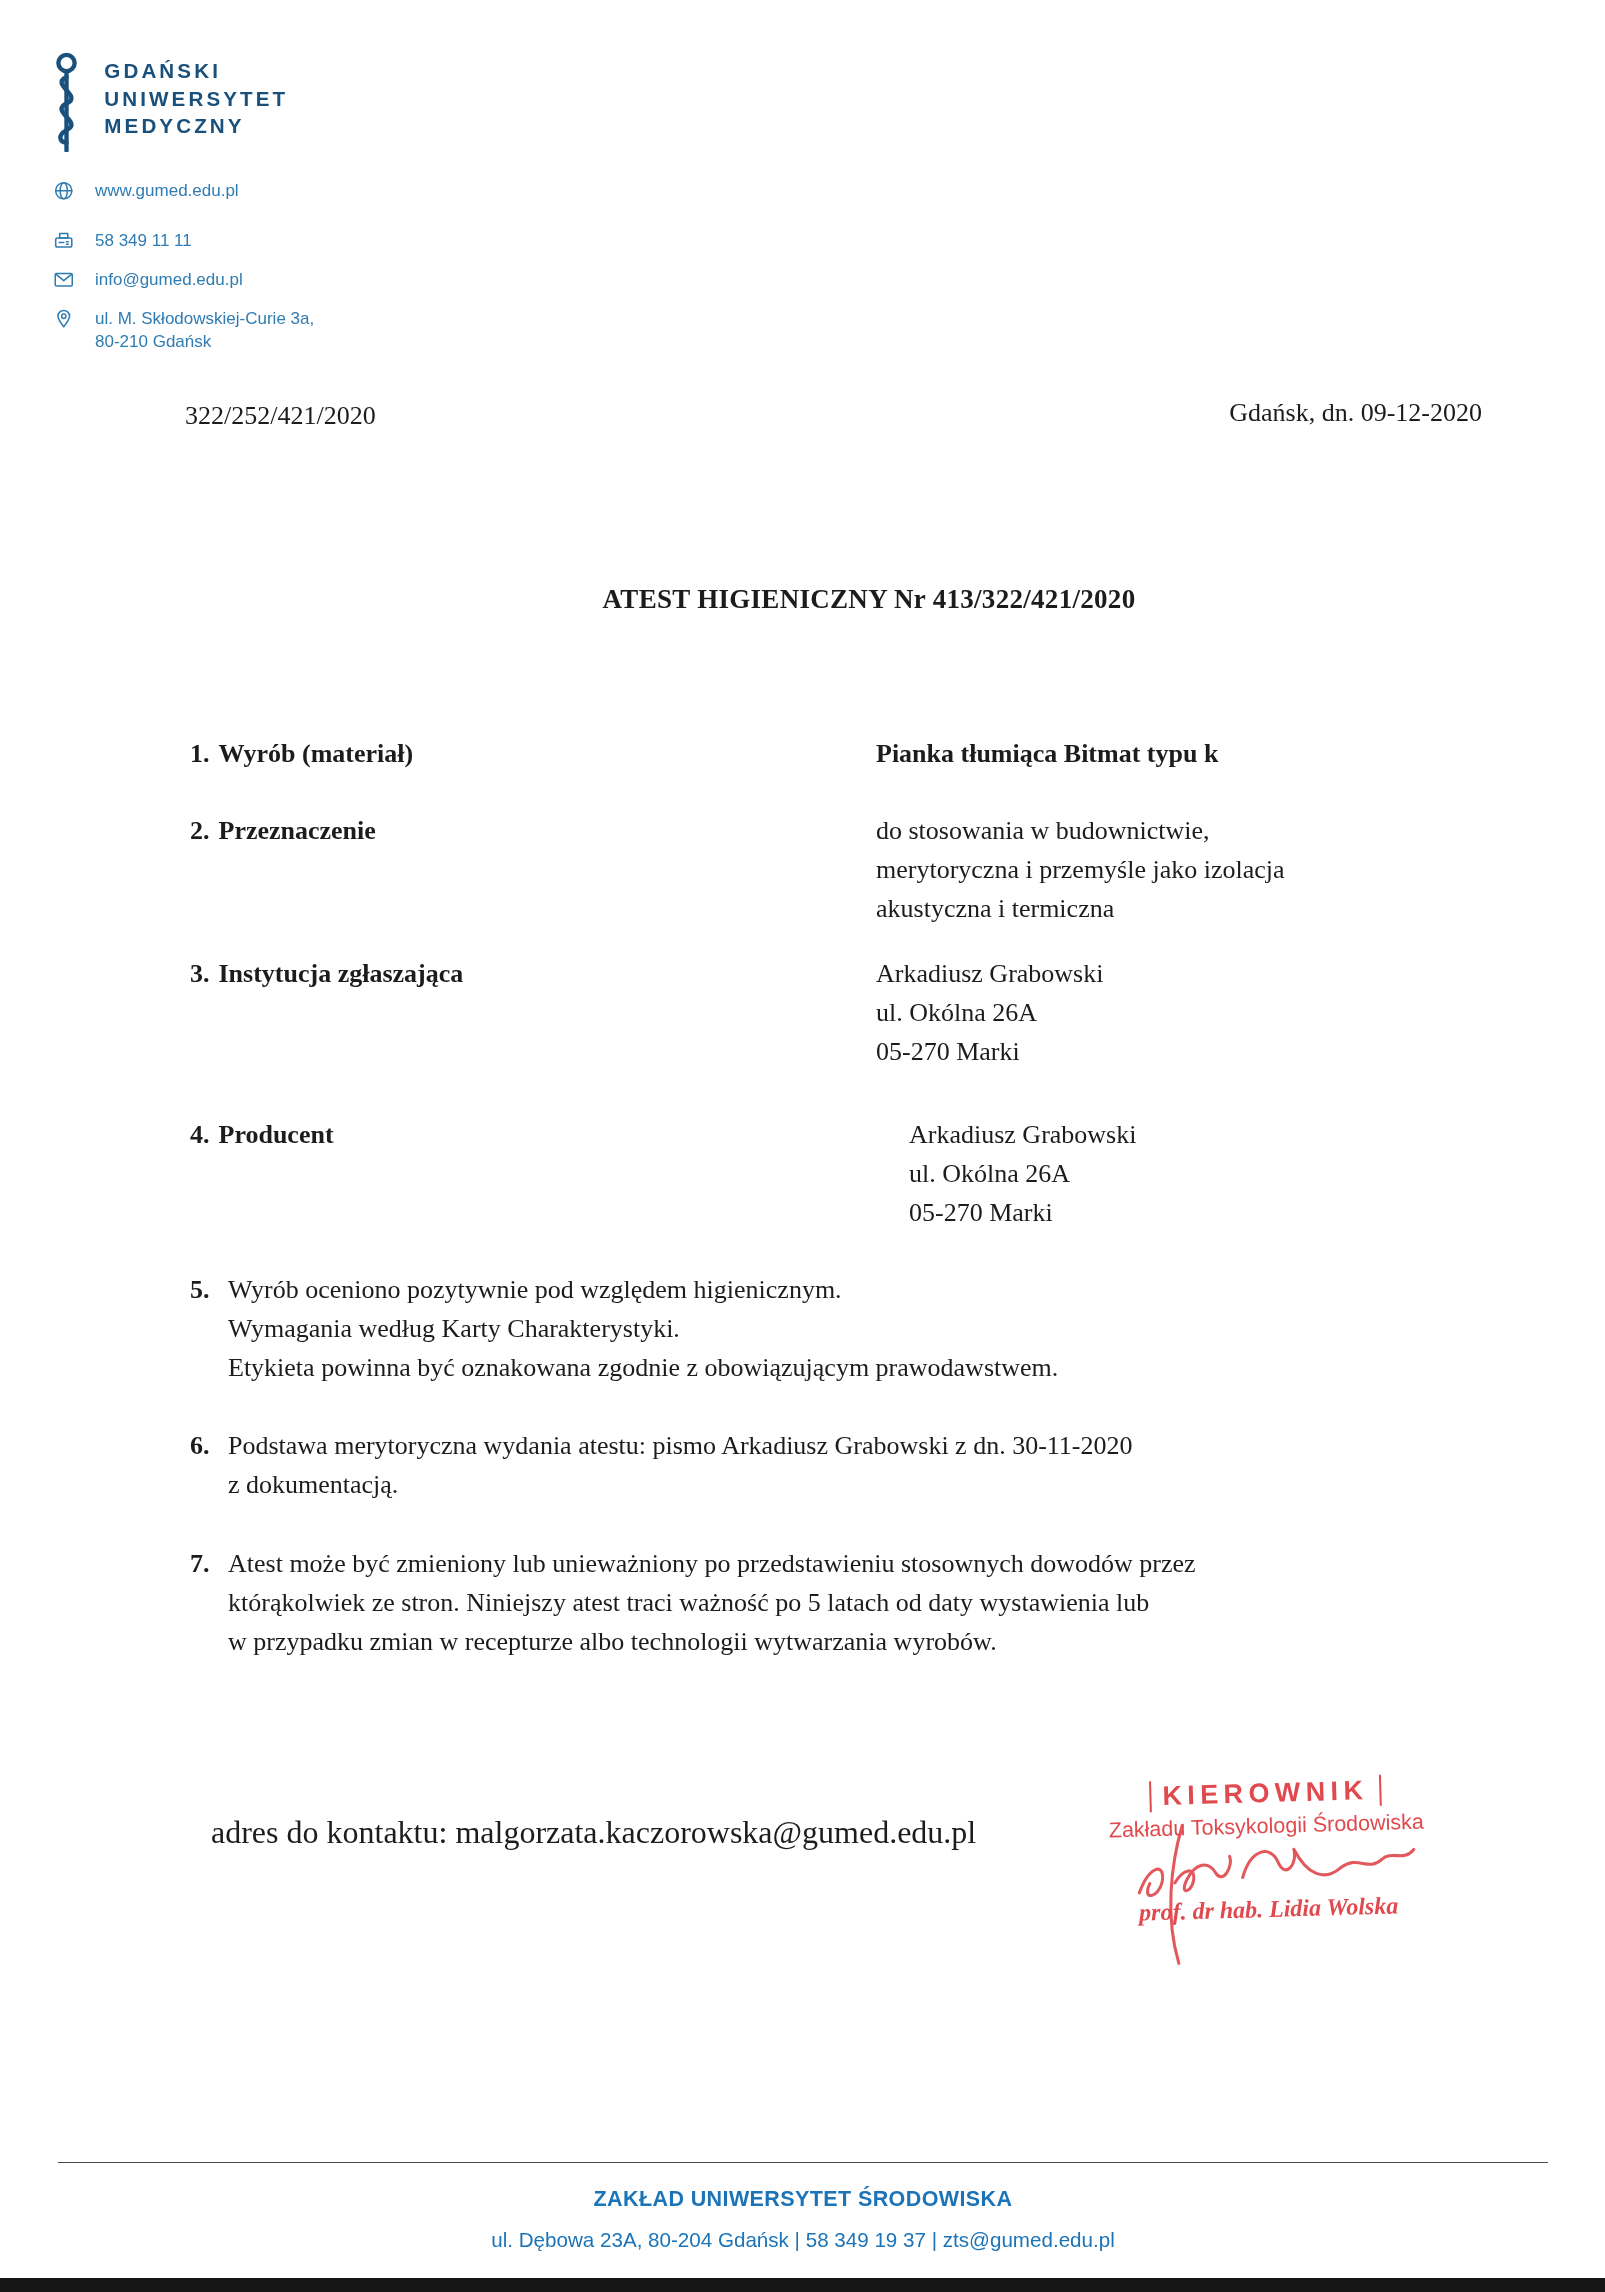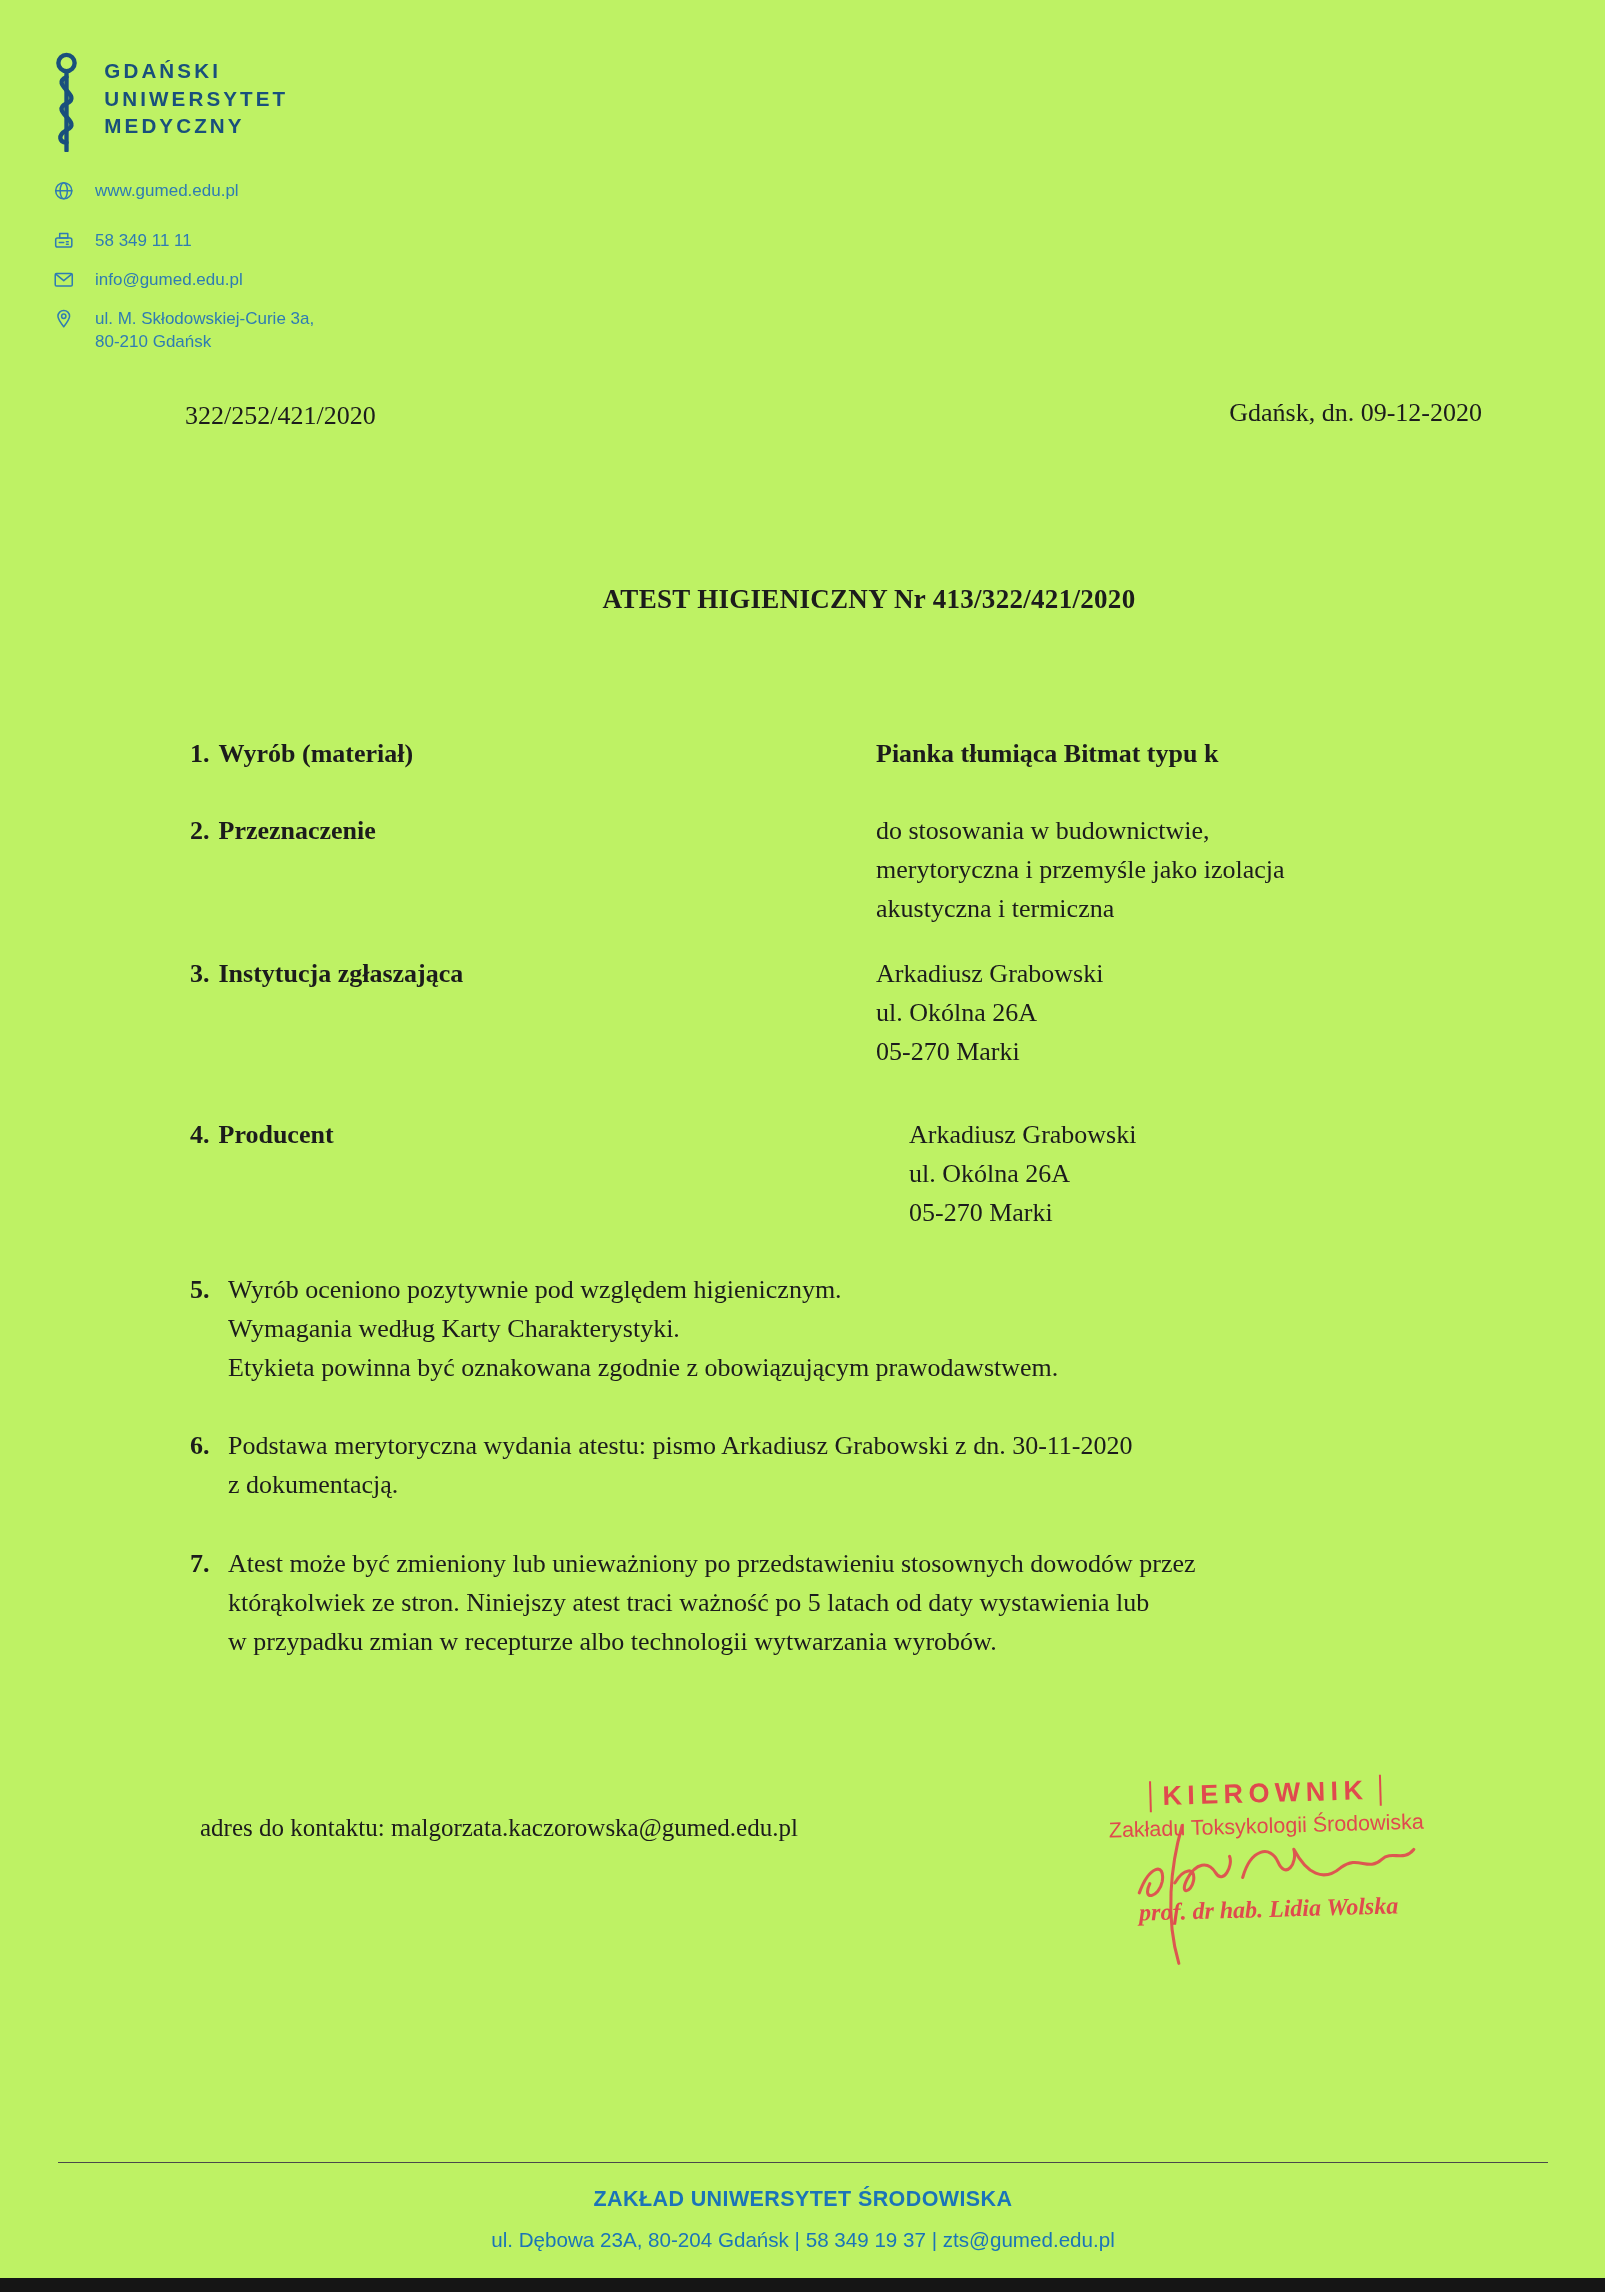--- a/index.html
+++ b/index.html
@@ -1,18 +1,18 @@
 <!DOCTYPE html>
 <html style="font-size:14.3px"><head>
 <meta charset="utf-8">
 <style>
   html,body { margin:0; padding:0; background:#e8e8e8; }
   .page {
     position:relative; width:1606px; height:2293px;
-    background:#bef264; overflow:hidden;
+    background:#ffffff; overflow:hidden;
     font-family:"Liberation Serif", serif; color:#1c1c1c;
   }
 
   
   .letterhead { position:absolute; left:43px; top:52px; }
   .logo-row { display:flex; align-items:flex-start; gap:14.3px; }
   .logo-svg { flex:none; }
   .uni-name {
     font-family:"Liberation Sans", sans-serif; font-weight:bold;
     font-size:20.6px; letter-spacing:3.1px; color:#19507c; line-height:1.32;
@@ -48,21 +48,21 @@
   .item-4 { top:1115px;gap:33px; }
 
   
   .para { position:absolute; left:190px; width:1334px; display:flex; font-size:26px; line-height:39px; }
   .para .num { width:38px; flex:none; font-weight:bold; }
   .para-5 { top:1270px; }
   .para-6 { top:1426px; }
   .para-7 { top:1544px; }
 
   
-  .contact-line { position:absolute; left:200px; top:1814px; font-size:25px; }
+  .contact-line { position:absolute; left:211px; top:1814px; font-size:32px; }
 
   
   .stamp {
     position:absolute; left:1079px; top:1778px; width:376px; text-align:center;
     color:#e04a4e; transform:rotate(-1.6deg);
   }
   .stamp-title {
     display:inline-block; font-family:"Liberation Sans", sans-serif; font-weight:bold;
     font-size:27px; letter-spacing:5.4px;
     border-left:2.7px solid #e04a4e; border-right:2.7px solid #e04a4e; padding:0 10.7px;

